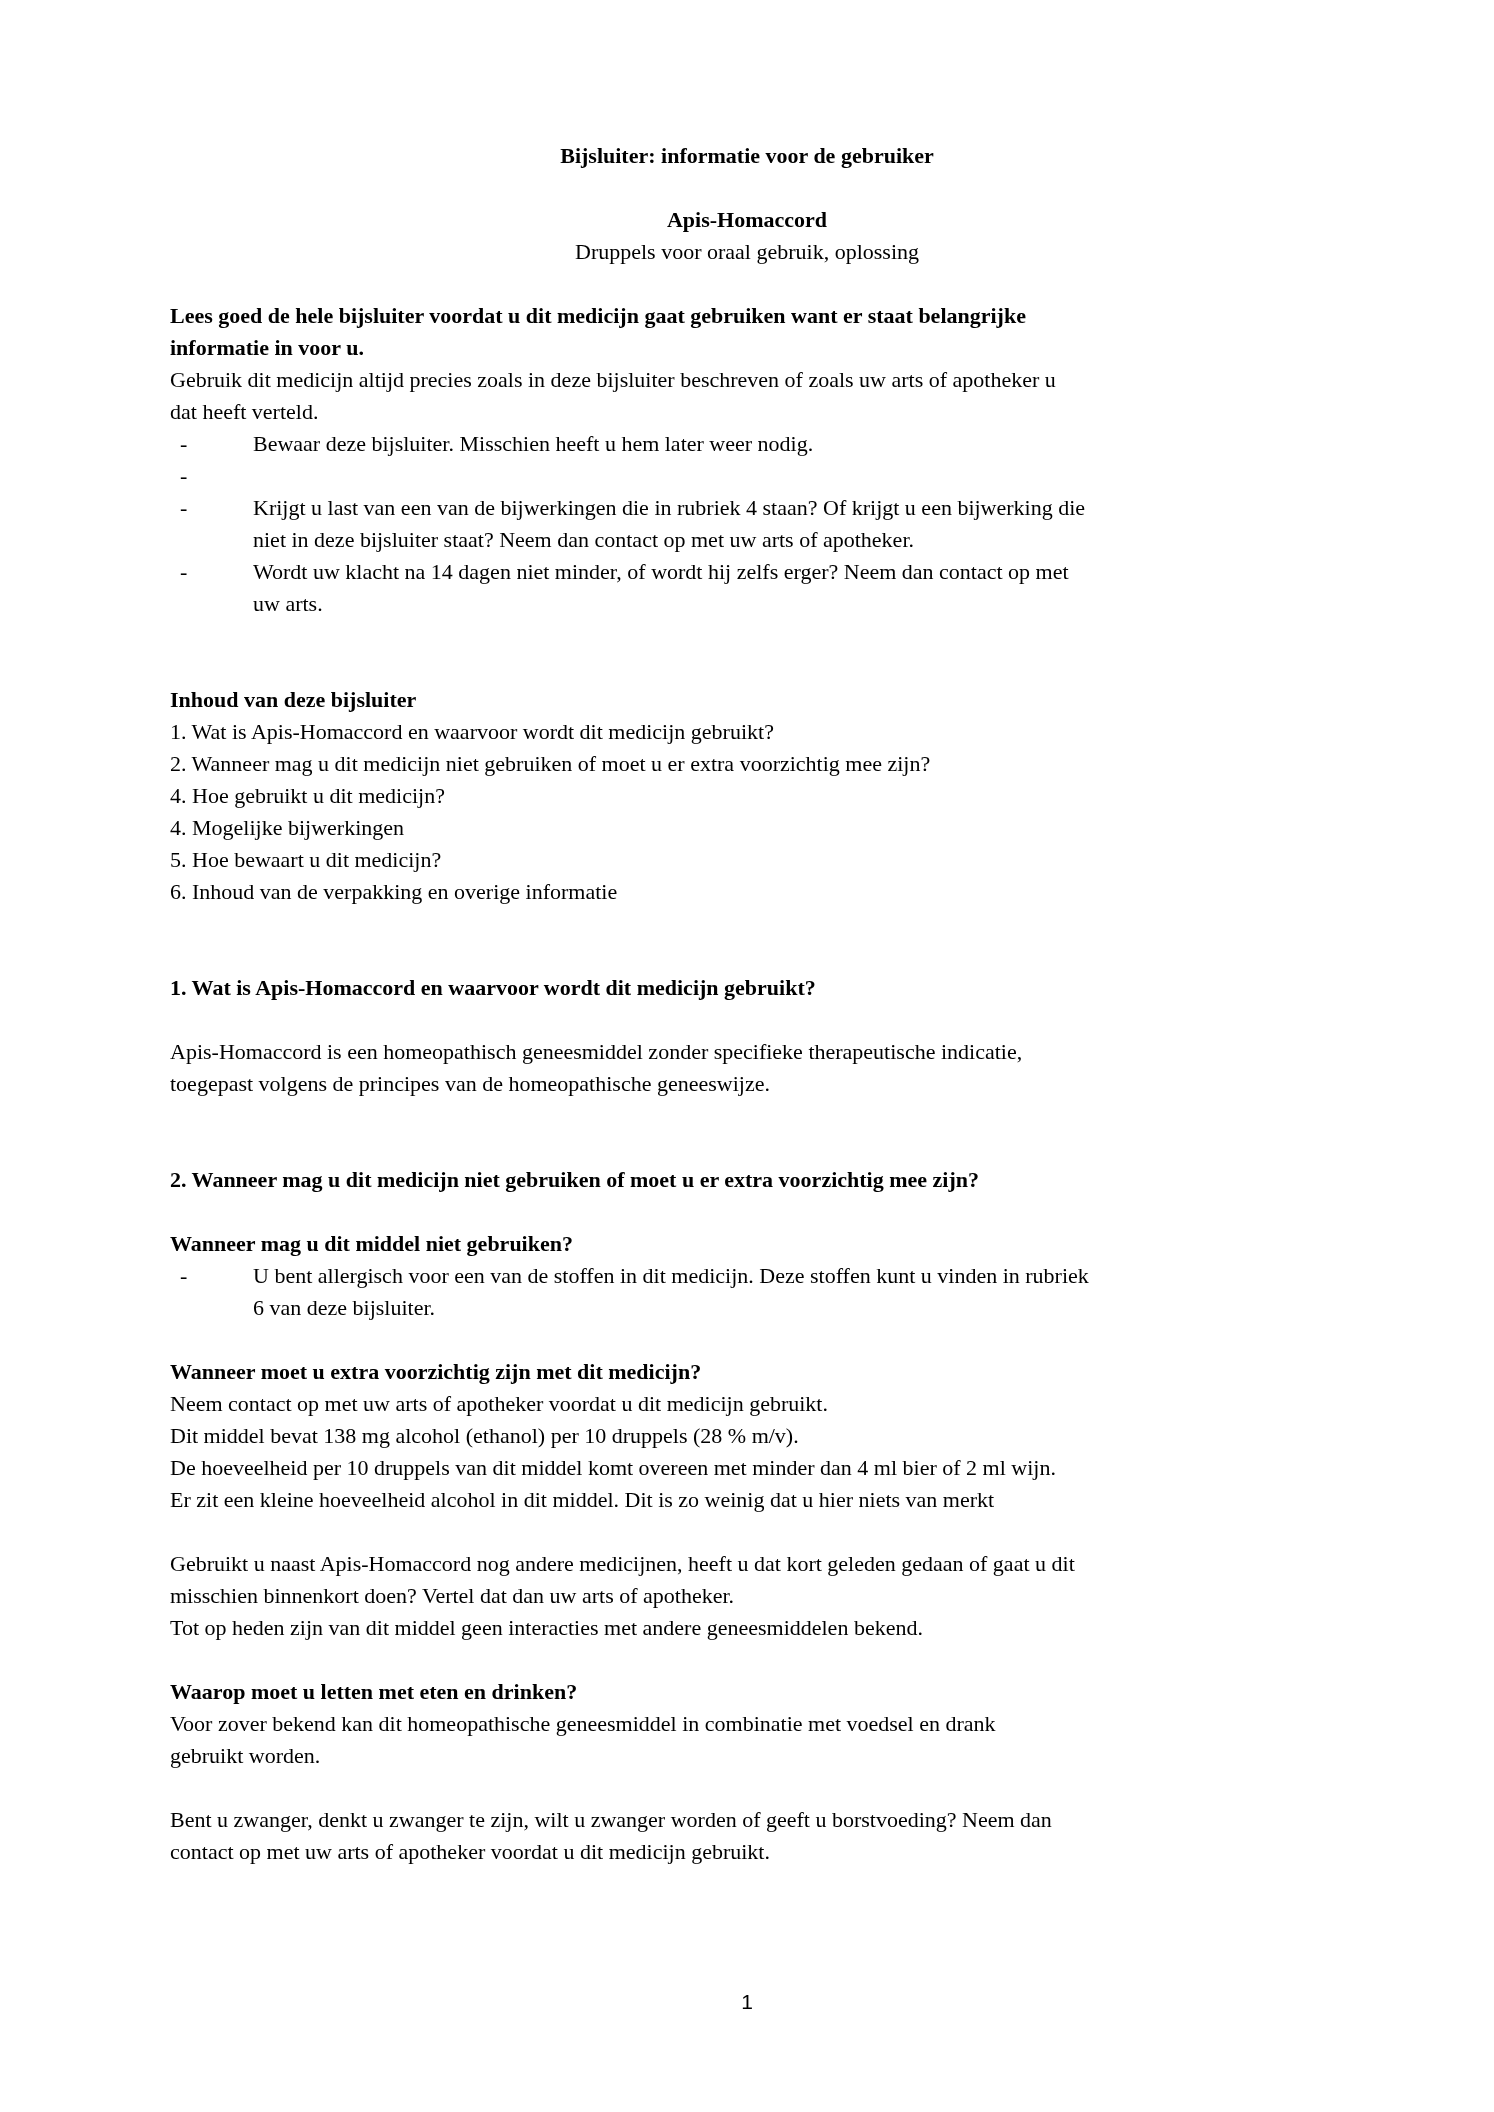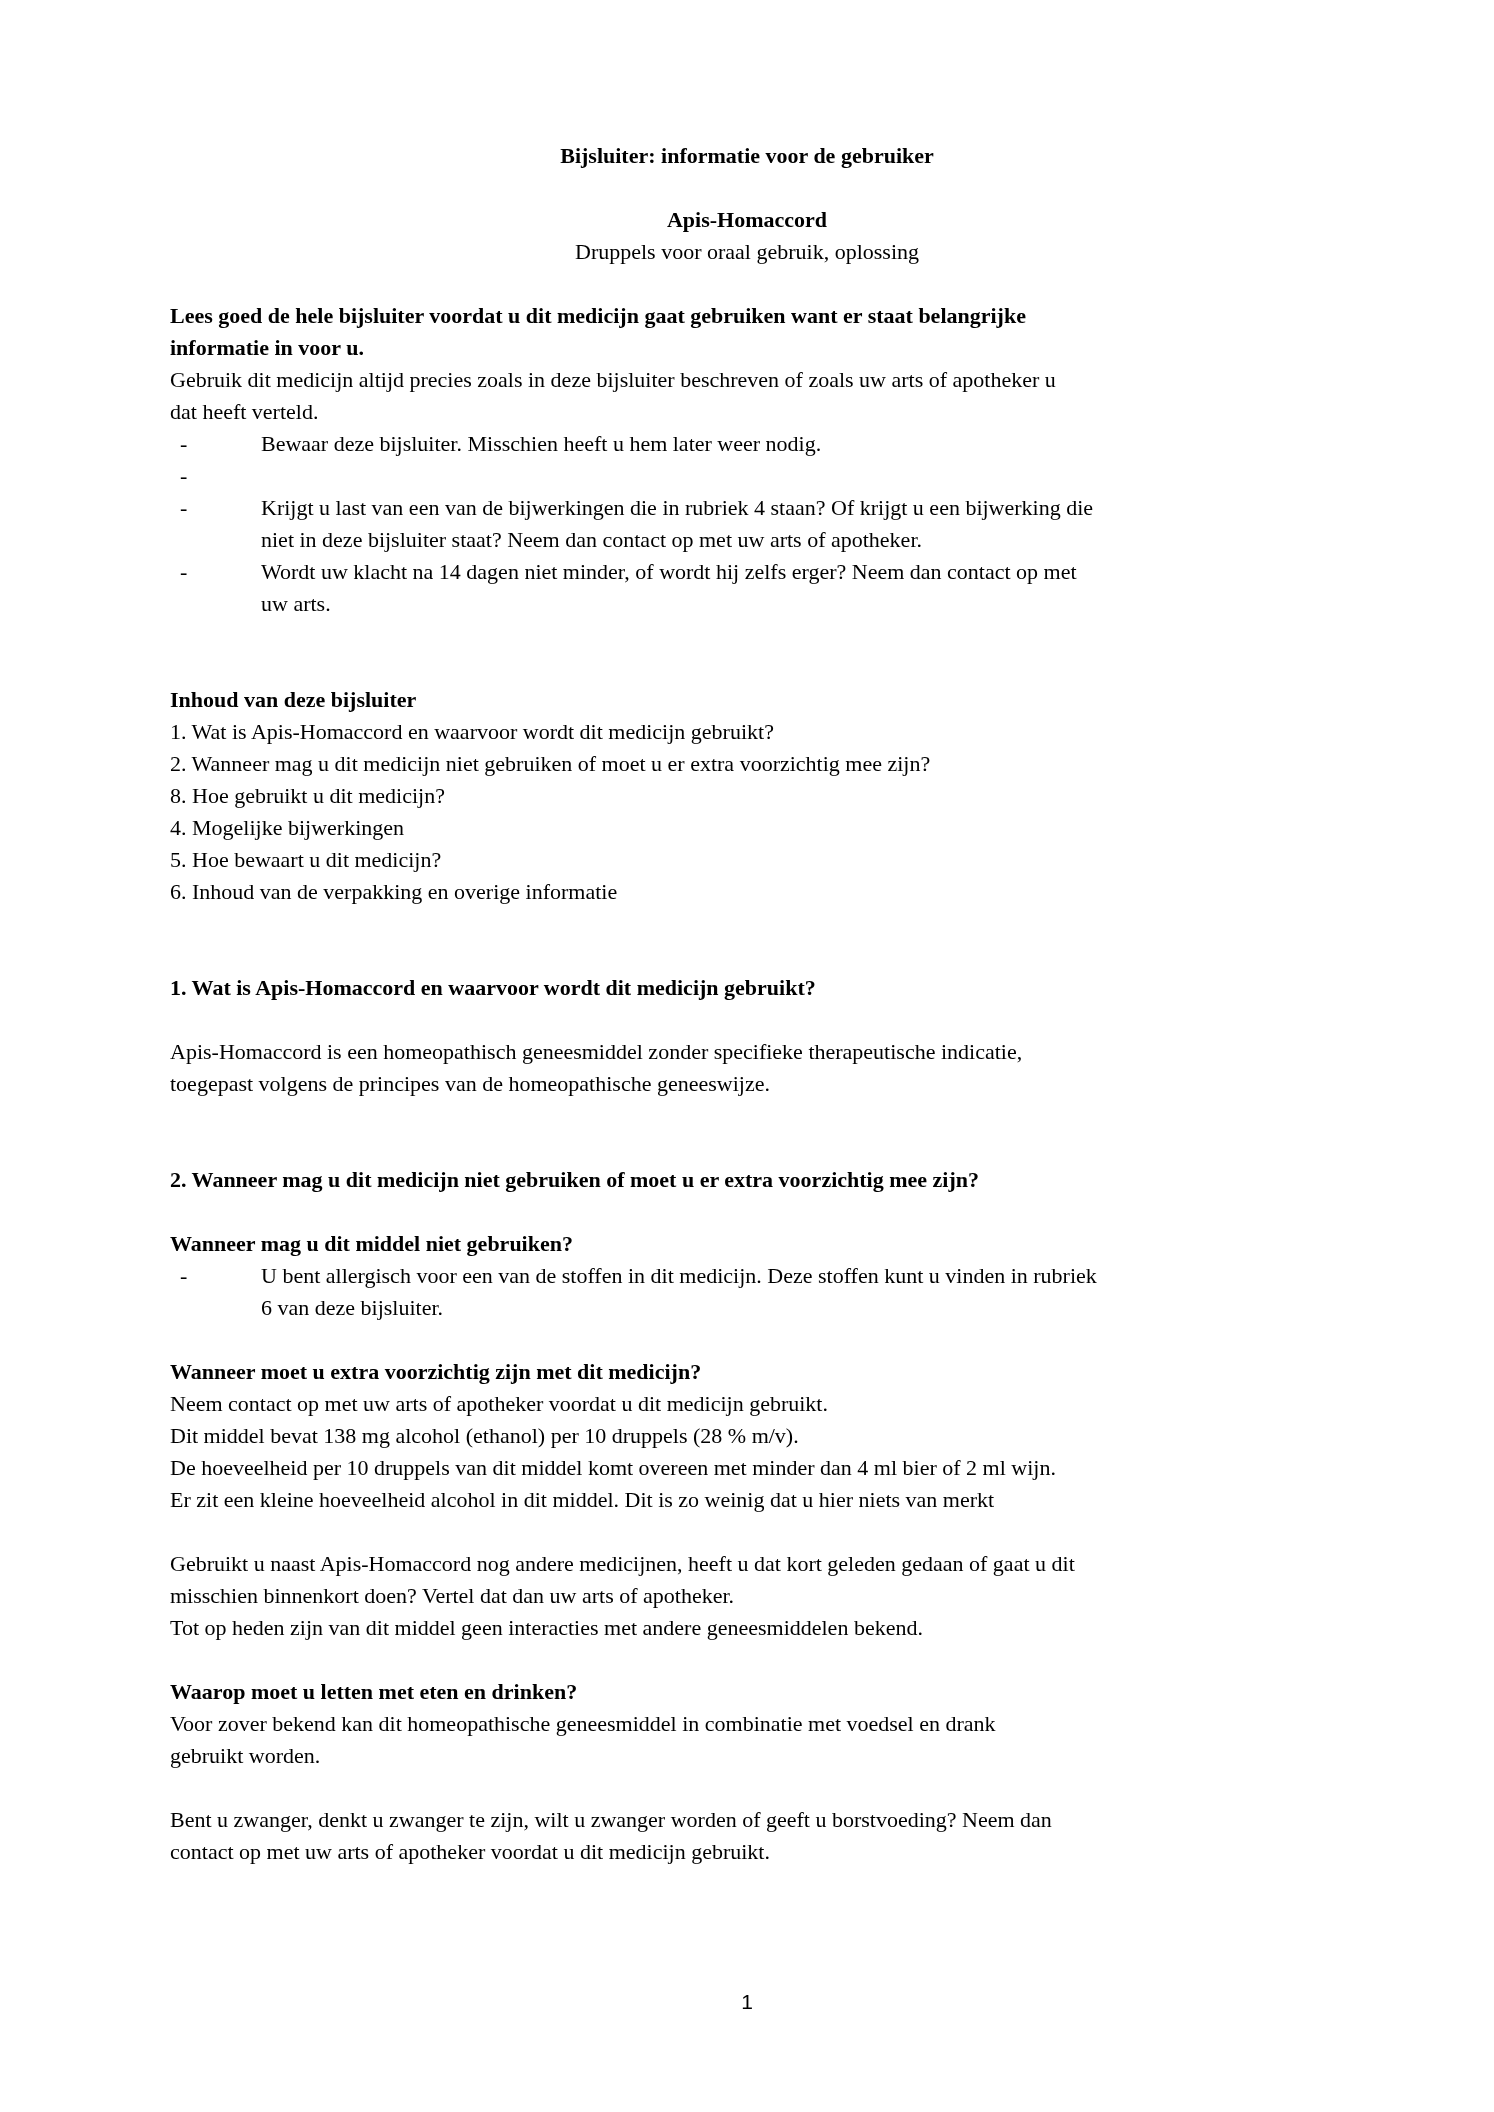--- a/index.html
+++ b/index.html
@@ -21,21 +21,21 @@
     top: 140px;
     width: 1154px;
   }
   .line { white-space: pre; }
   .center { text-align: center; }
   .bold { font-weight: bold; }
   .sp1 { height: 32px; }
   .sp2 { height: 64px; }
   .bullet-row { display: flex; }
   .bullet-row .dash { flex: 0 0 83px; padding-left: 10px; }
-  .bullet-row .btext { white-space: pre; margin-left: 8px; }
+  .bullet-row .btext { white-space: pre; }
   .footer {
     position: absolute;
     top: 1986px;
     left: 0;
     width: 100%;
     text-align: center;
     font-family: "Liberation Sans", "DejaVu Sans", sans-serif;
     font-size: 21px;
     line-height: 32px;
   }
@@ -73,21 +73,21 @@
       <span class="dash">-</span>
       <span class="btext">Wordt uw klacht na 14 dagen niet minder, of wordt hij zelfs erger? Neem dan contact op met
 uw arts.</span>
     </div>
 
     <div class="sp2"></div>
 
     <div class="line bold">Inhoud van deze bijsluiter</div>
     <div class="line">1. Wat is Apis-Homaccord en waarvoor wordt dit medicijn gebruikt?</div>
     <div class="line">2. Wanneer mag u dit medicijn niet gebruiken of moet u er extra voorzichtig mee zijn?</div>
-    <div class="line">8. Hoe gebruikt u dit medicijn?</div>
+    <div class="line">4. Hoe gebruikt u dit medicijn?</div>
     <div class="line">4. Mogelijke bijwerkingen</div>
     <div class="line">5. Hoe bewaart u dit medicijn?</div>
     <div class="line">6. Inhoud van de verpakking en overige informatie</div>
 
     <div class="sp2"></div>
 
     <div class="line bold">1. Wat is Apis-Homaccord en waarvoor wordt dit medicijn gebruikt?</div>
     <div class="sp1"></div>
     <div class="line">Apis-Homaccord is een homeopathisch geneesmiddel zonder specifieke therapeutische indicatie,
 toegepast volgens de principes van de homeopathische geneeswijze.</div>

